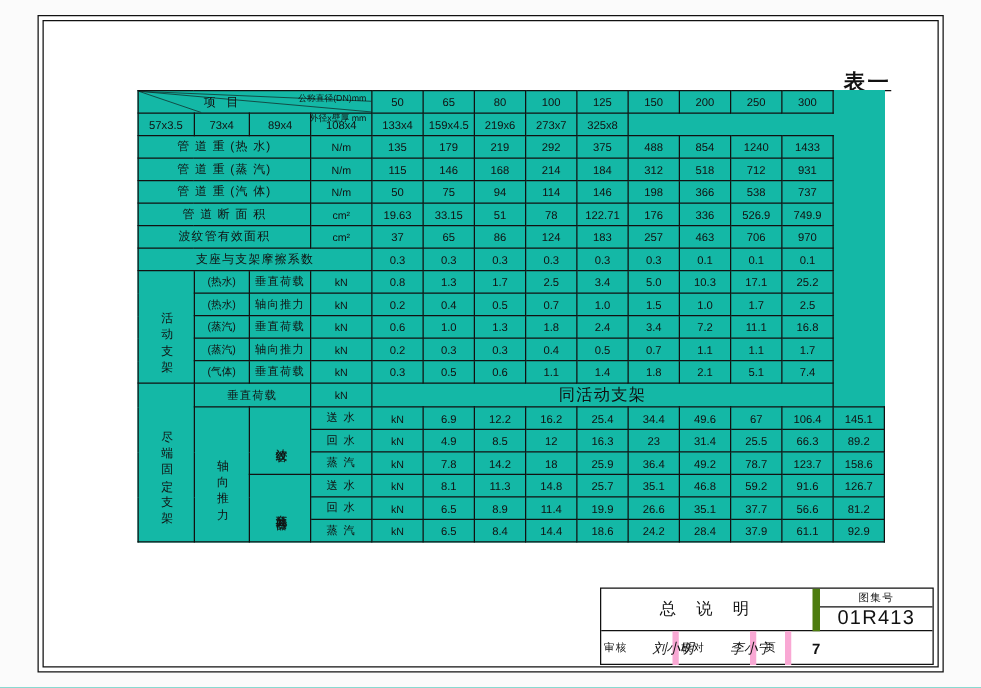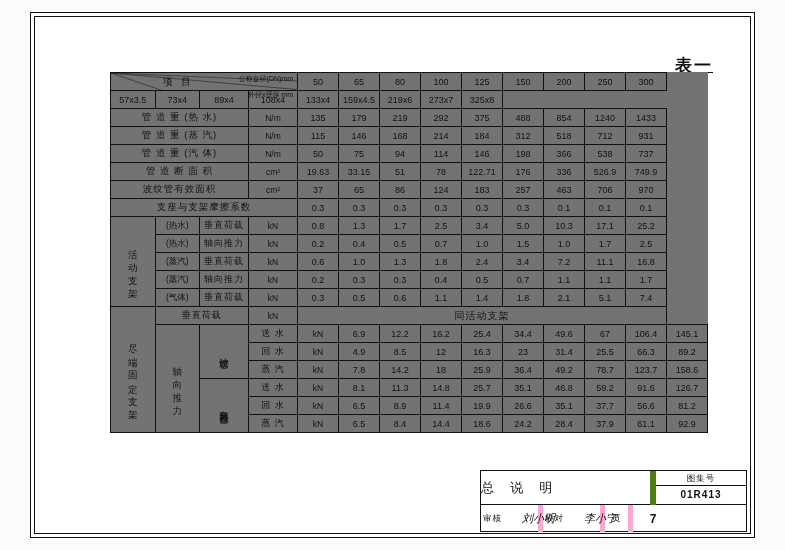--- a/index.html
+++ b/index.html
@@ -46,21 +46,21 @@
     font-weight:bold;
     text-decoration:underline;
   }
 
   
   table.main{
     position:absolute;
     left:110px;top:72px;
     border-collapse:collapse;
     font-size:9px;
-    background:#737373;
+    background:#14b8a6;
   }
   table.main td, table.main th{
     border:0.8px solid #111;
     padding:0;
     text-align:center;
     vertical-align:middle;
     height:17px;
     font-weight:normal;
     font-family:"Liberation Sans","DejaVu Sans",sans-serif;
   }
@@ -102,21 +102,21 @@
   }
   td.sub2{
     width:44px;
     font-size:9px;
     letter-spacing:1px;
     white-space:nowrap;
   }
   td.spanall{
     text-align:left;
     padding-left:8px;
-    font-size:10px;
+    font-size:13px;
     letter-spacing:1px;
     margin-top:32px;
   }
   
   td.corner{
     position:relative;
     height:36px;
     padding:0;
     width:186px;
   }
@@ -164,25 +164,25 @@
     right:0;top:0;width:96px;height:34px;
     border-left:6px solid #4d7c0f;box-sizing:border-box;
   }
   .tb-sm .cap{
     position:absolute;left:0;top:0;width:100%;height:15px;
     border-bottom:1px solid #111;box-sizing:border-box;
     font-size:8.5px;text-align:center;line-height:15px;letter-spacing:1px;
   }
   .tb-sm .val{
     position:absolute;left:0;top:15px;width:100%;height:18px;
-    font-size:10px;font-weight:bold;text-align:center;line-height:18px;letter-spacing:1px;
+    font-size:16px;font-weight:normal;text-align:center;line-height:18px;letter-spacing:1px;
   }
   .tb-main{
     position:absolute;left:0;top:0;width:171px;height:34px;
-    font-size:13px;text-align:left;line-height:34px;letter-spacing:6px;
+    font-size:13px;text-align:center;line-height:34px;letter-spacing:6px;
     font-family:"DejaVu Sans","Liberation Sans",serif;
   }
   .tb-row2{
     position:absolute;left:0;top:34px;width:100%;height:27px;
     display:flex;align-items:stretch;
   }
   .tb-cell{
     display:flex;align-items:center;
     border-right:5px solid #f9a8d4;
     box-sizing:border-box;

